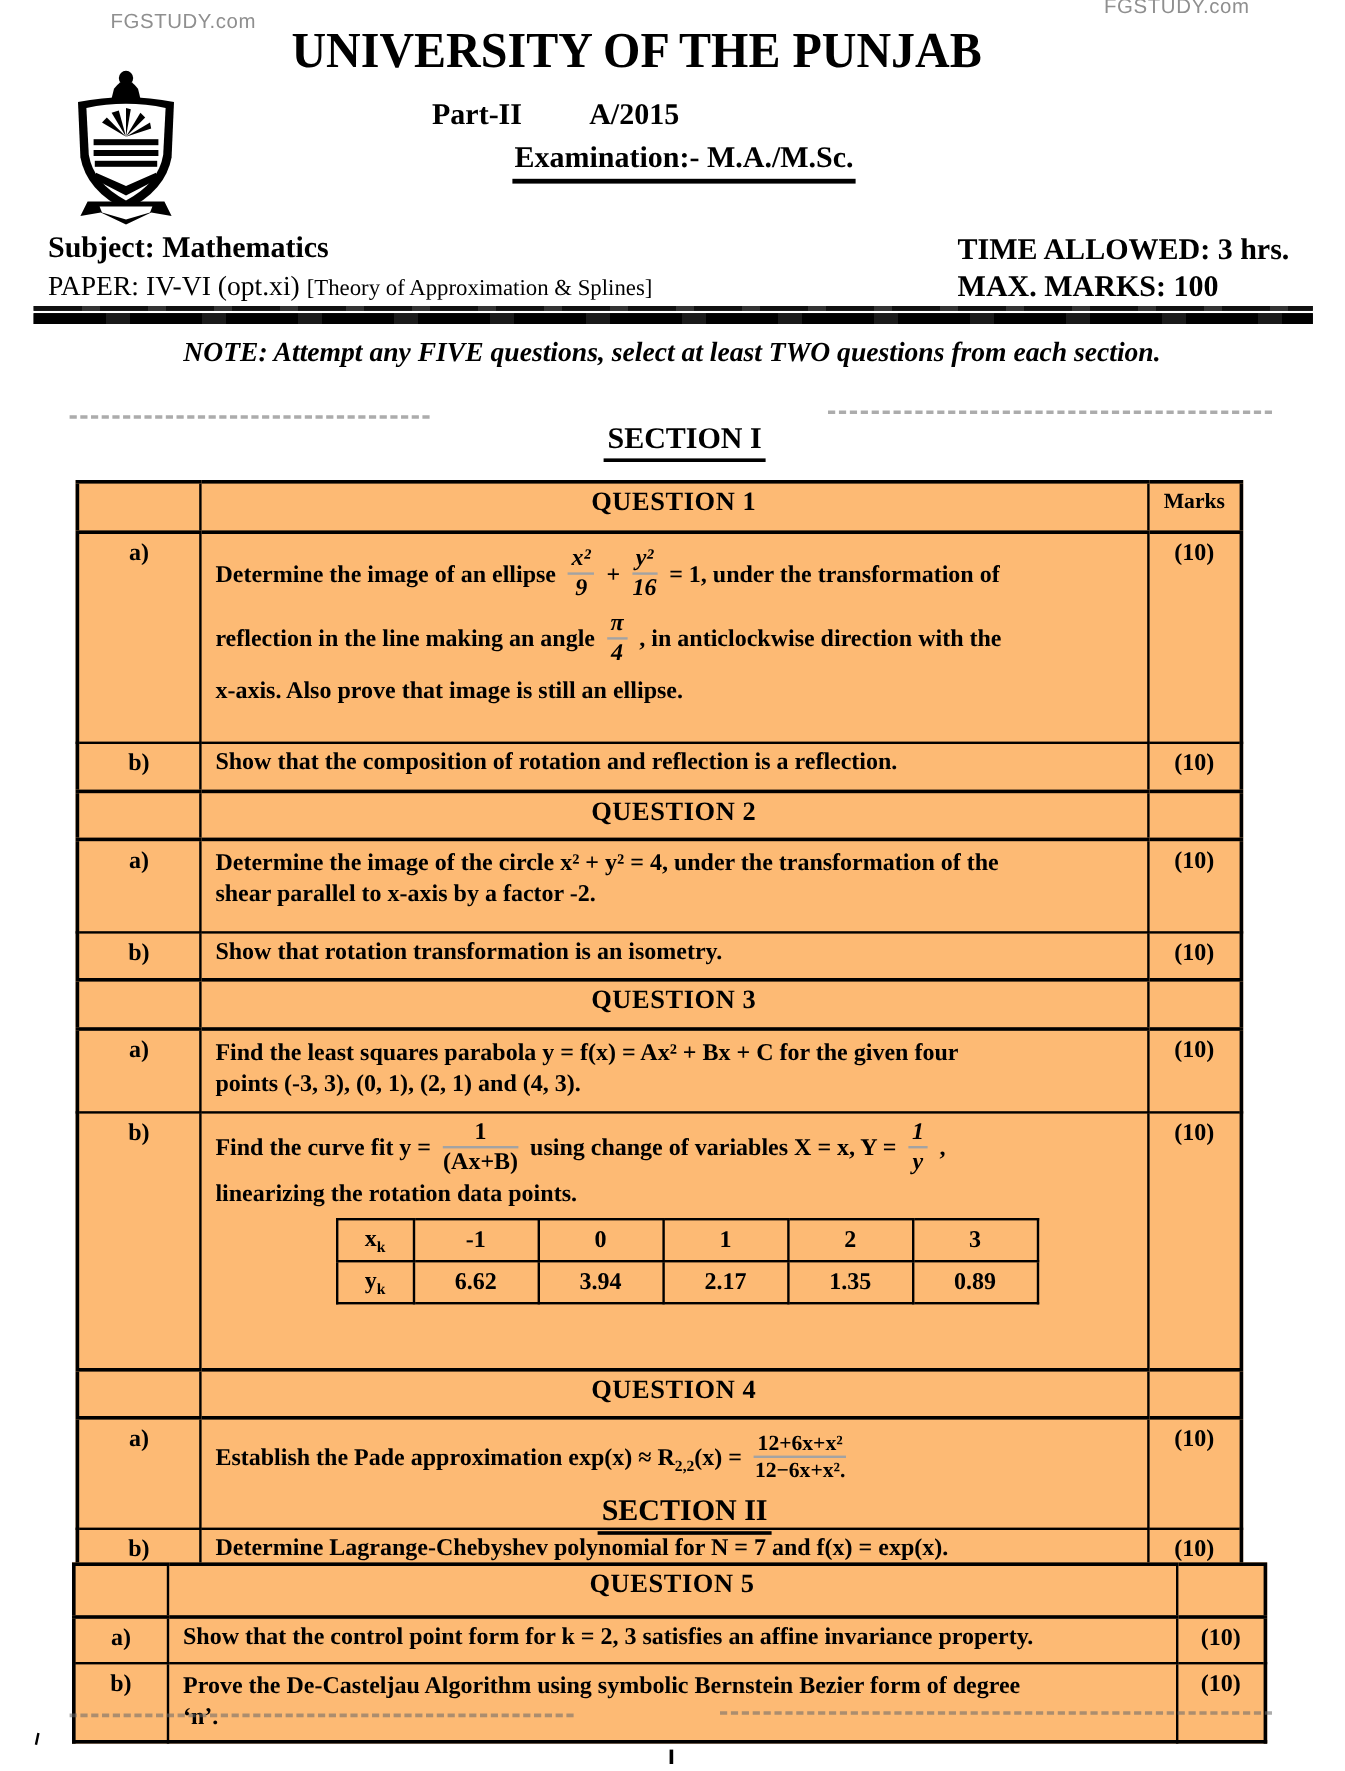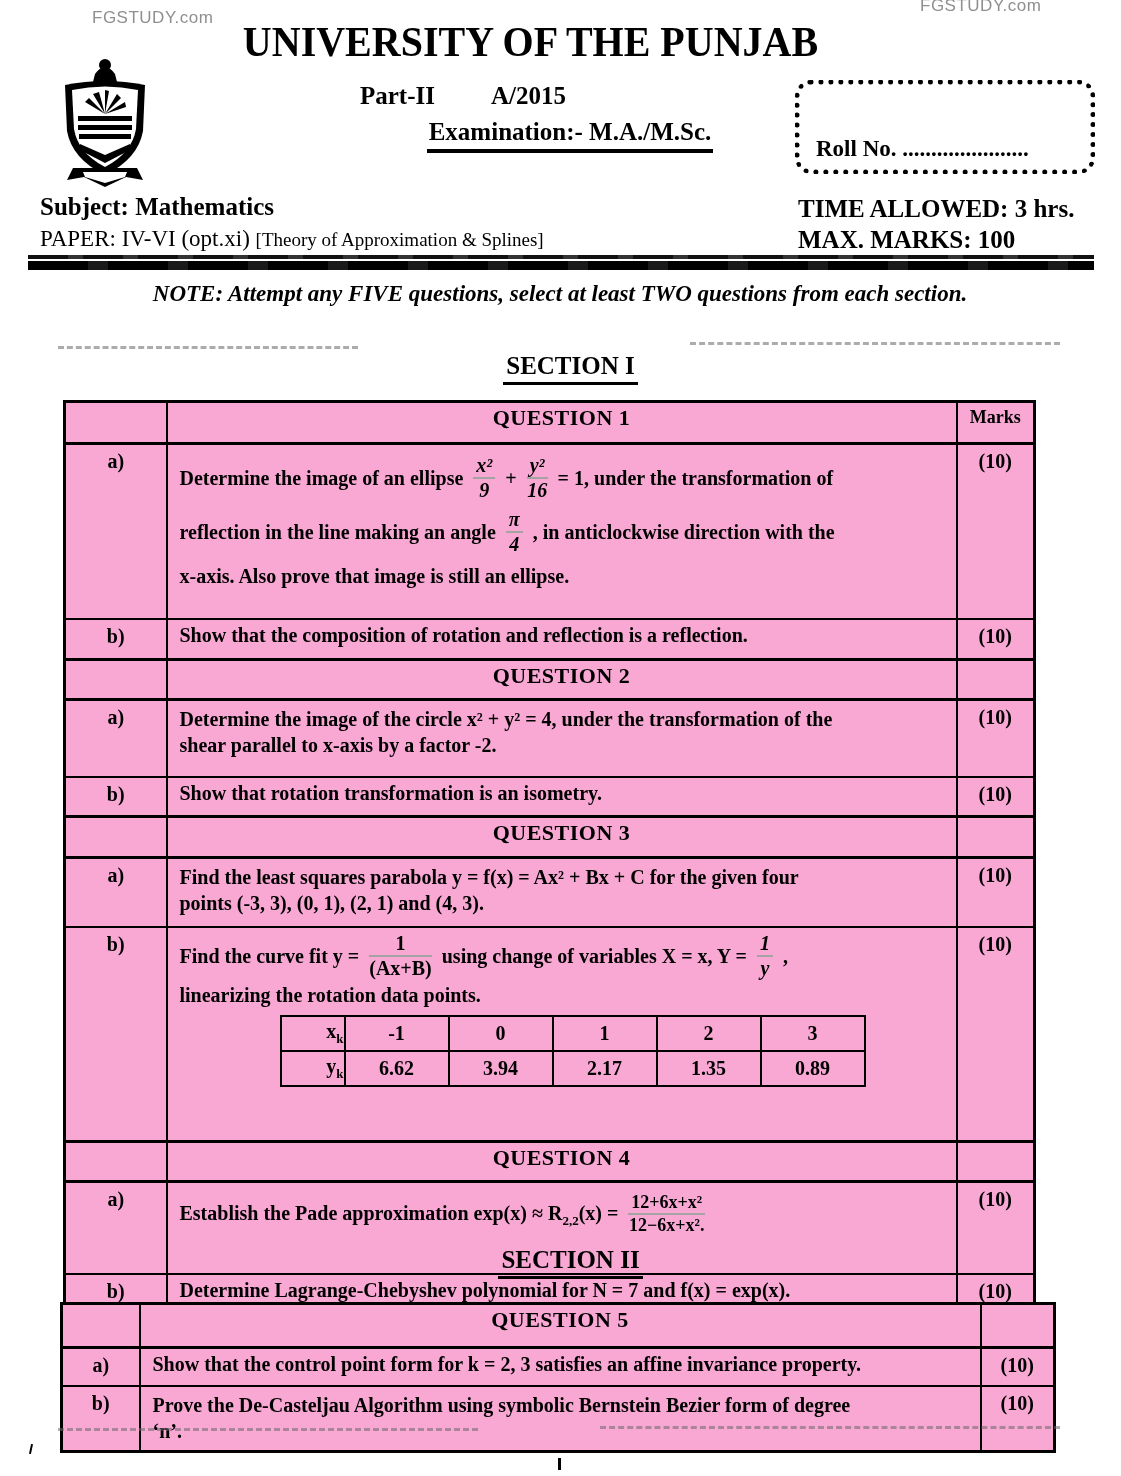--- a/index.html
+++ b/index.html
@@ -42,21 +42,21 @@
     background-image:repeating-linear-gradient(90deg,#000 0 60px,#1a1a1a 60px 80px); }
   .note-line { position:absolute; left:50px; top:281px; width:1020px; text-align:center;
     font-size:23px; font-weight:bold; font-style:italic; }
   
   .dashes { position:absolute; height:0; border-top:3px dashed #6a6a6a; opacity:0.55; }
   
   .section-title { position:absolute; left:0; right:0; text-align:center;
     font-size:25px; font-weight:bold;padding-left:20px; }
   .section-title span { border-bottom:3px solid #000; padding:0 3px 3px 3px; }
   
-  .qtable { position:absolute; border-collapse:collapse; table-layout:fixed; background:#f9a8d4; }
+  .qtable { position:absolute; border-collapse:collapse; table-layout:fixed; background:#fdba74; }
   .qtable td { border:2px solid #000; vertical-align:top; overflow:hidden; }
   .qtable tr.hdr td { border-top:3px solid #000; border-bottom:3px solid #000; }
   .qtable { border:3px solid #000; }
   td.lbl  { text-align:center; font-weight:bold; font-size:20px; padding-top:5px; }
   td.qhead{ text-align:center; font-weight:bold; font-size:22px; padding-top:2px;
             letter-spacing:0.5px; }
   td.marks{ text-align:center; font-weight:bold; font-size:20px; padding-top:5px; }
   td.mhead{ text-align:center; font-weight:bold; font-size:18px; padding-top:4px; }
   td.body { padding:4px 12px; font-weight:bold; font-size:20px; }
   .mline  { white-space:nowrap; margin:3px 0; }
@@ -65,21 +65,21 @@
   .fr { display:inline-block; vertical-align:middle; text-align:center;
         margin:0 5px; line-height:1.05; position:relative; top:-2px; }
   .fr .n { display:block; border-bottom:2px solid #a3a3a3; padding:0 3px 1px 3px; }
   .fr .d { display:block; padding-top:1px; }
   .fr.it { font-style:italic; }
   sub.sm { font-size:0.65em; }
   
   .dtable { border-collapse:collapse; margin:8px 0 0 100px; }
   .dtable td { border:2px solid #000; text-align:center; font-weight:bold;
     font-size:20px; height:33px; vertical-align:middle; padding:0; }
-  .dtable td.h { width:62px;text-align:right; }
+  .dtable td.h { width:62px; }
   .dtable td.v { width:102px; }
   .tick { position:absolute; background:#000; }
 </style>
 </head>
 <body>
 
 <div class="page">
 
   <div class="wm" style="left:92px; top:8px;">FGSTUDY.com</div>
   <div class="wm" style="left:920px; top:-4px;">FGSTUDY.com</div>
@@ -112,23 +112,20 @@
   <div class="center-head">
     <div class="part-line">
       <span>Part-II</span>
       <span>A/2015</span>
     </div>
     <div>
       <span class="exam-line">Examination:- M.A./M.Sc.</span>
     </div>
   </div>
 
-  <div class="rollbox">
-    <div class="label">Roll No. ......................</div>
-  </div>
 
   <div class="subject-block">
     <div class="subject-line">
       <span>Subject:</span>
       <span>Mathematics</span>
     </div>
     <div class="paper-line">
       <span>PAPER:</span>
       <span>IV-VI (opt.xi)</span>
       <span class="paper-title">[Theory of Approximation &amp; Splines]</span>

